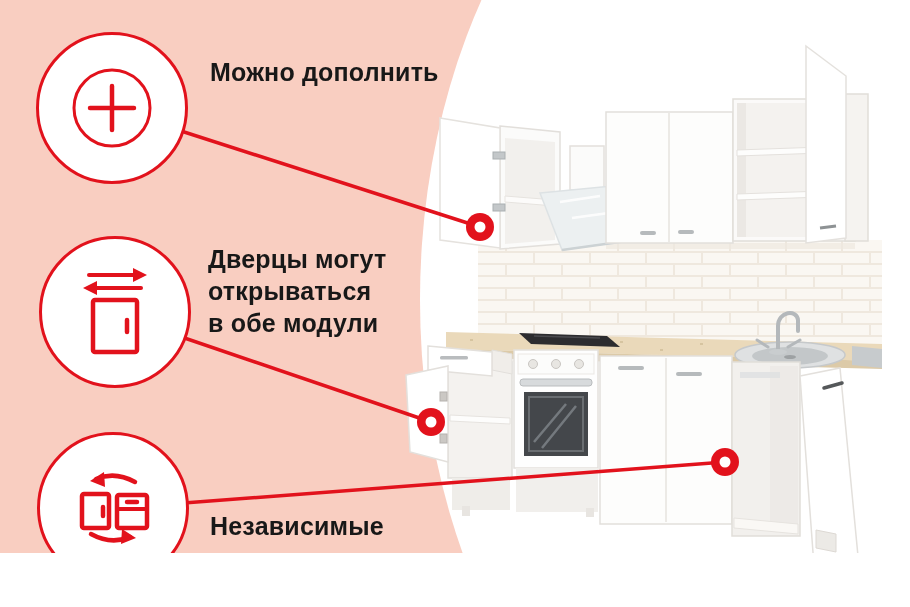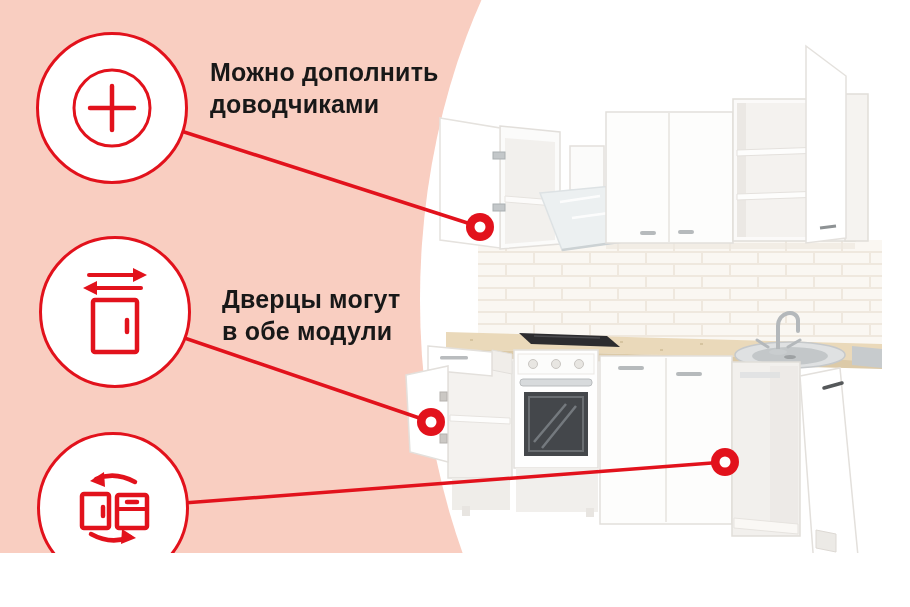--- a/index.html
+++ b/index.html
@@ -13,21 +13,21 @@
     position:absolute;width:152px;height:152px;border-radius:50%;
     background:#ffffff;border:3px solid #e2121c;box-sizing:border-box;
     display:flex;align-items:center;justify-content:center;
   }
   .bubble svg{display:block;}
   .caption{
     position:absolute;color:#181818;font-weight:700;
     font-size:25px;line-height:32px;letter-spacing:.2px;white-space:nowrap;
   }
   .b1{left:36px;top:32px;}   .c1{left:210px;top:56px;}
-  .b2{left:39px;top:236px;}  .c2{left:222px;top:243px;margin-top:40px;}
+  .b2{left:39px;top:236px;}  .c2{left:208px;top:243px;}
   .b3{left:37px;top:432px;}  .c3{left:210px;top:510px;}
 </style>
 </head>
 <body>
 
 <div class="stage">
 
   <svg class="scene" viewBox="0 0 910 607">
 
     <ellipse cx="815" cy="300" rx="395" ry="560" fill="#ffffff"></ellipse>
@@ -169,47 +169,48 @@
   </svg>
 
   <div class="bubble b1">
     <svg width="104" height="104" viewBox="0 0 104 104">
       <circle cx="52" cy="52" r="38" fill="none" stroke="#e2121c" stroke-width="3"></circle>
       <path d="M52 30 V74 M30 52 H74" stroke="#e2121c" stroke-width="4.5" stroke-linecap="round" fill="none"></path>
     </svg>
   </div>
   <div class="caption c1">
     <div>Можно дополнить</div>
-    <div>доводчиками</div>
   </div>
 
   <div class="bubble b2">
     <svg width="92" height="100" viewBox="0 0 92 100">
       <path d="M20 13 H66" stroke="#e2121c" stroke-width="4" stroke-linecap="round" fill="none"></path>
       <polygon points="64,6 78,13 64,20" fill="#e2121c"></polygon>
       <path d="M72 26 H26" stroke="#e2121c" stroke-width="4" stroke-linecap="round" fill="none"></path>
       <polygon points="28,19 14,26 28,33" fill="#e2121c"></polygon>
       <rect x="24" y="38" width="44" height="52" rx="2" fill="none" stroke="#e2121c" stroke-width="4.5"></rect>
       <path d="M58 58 V70" stroke="#e2121c" stroke-width="4.5" stroke-linecap="round"></path>
     </svg>
   </div>
   <div class="caption c2">
     <div>Дверцы могут</div>
+    <div>открываться</div>
     <div>в обе модули</div>
   </div>
 
   <div class="bubble b3">
     <svg width="100" height="100" viewBox="0 0 100 100">
       <path d="M72 24 Q52 13 33 21" fill="none" stroke="#e2121c" stroke-width="4.5" stroke-linecap="round"></path>
       <polygon points="41,14 27,23 42,29" fill="#e2121c"></polygon>
       <path d="M28 76 Q48 87 67 79" fill="none" stroke="#e2121c" stroke-width="4.5" stroke-linecap="round"></path>
       <polygon points="59,71 73,80 58,86" fill="#e2121c"></polygon>
       <rect x="19" y="36" width="27" height="34" rx="2" fill="none" stroke="#e2121c" stroke-width="4.5"></rect>
       <path d="M40 49 V58" stroke="#e2121c" stroke-width="4.5" stroke-linecap="round"></path>
       <rect x="54" y="37" width="30" height="33" rx="2" fill="none" stroke="#e2121c" stroke-width="4.5"></rect>
       <path d="M54 51 H84" stroke="#e2121c" stroke-width="4"></path>
       <path d="M64 44 H74" stroke="#e2121c" stroke-width="4.5" stroke-linecap="round"></path>
     </svg>
   </div>
   <div class="caption c3">
+    <div>Независимые</div>
   </div>
 
 </div>
 
 </body></html>

